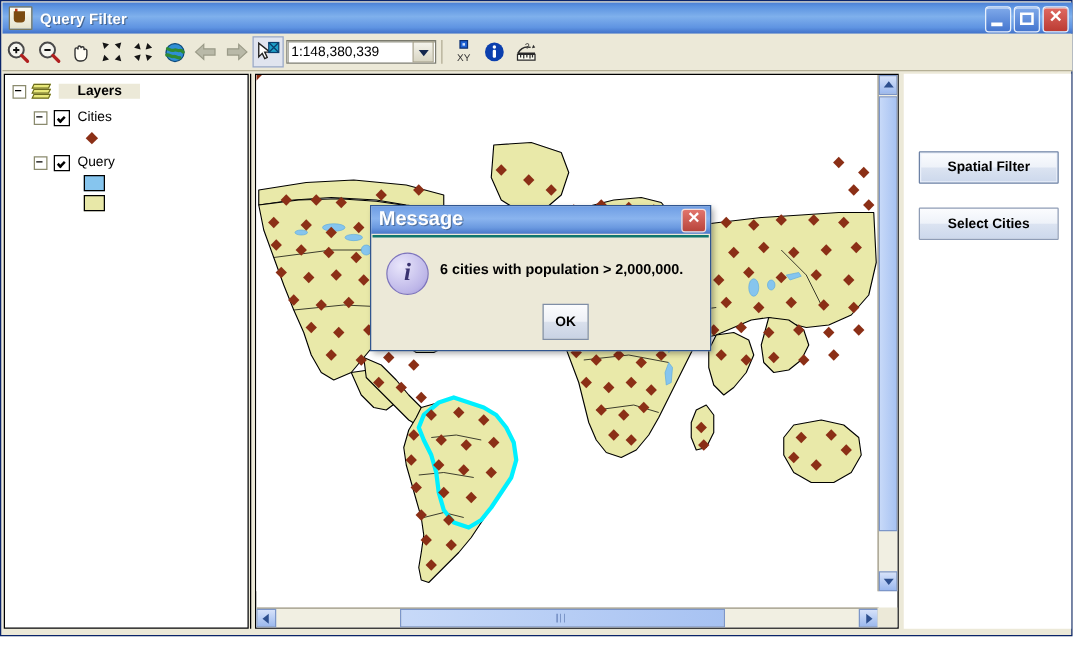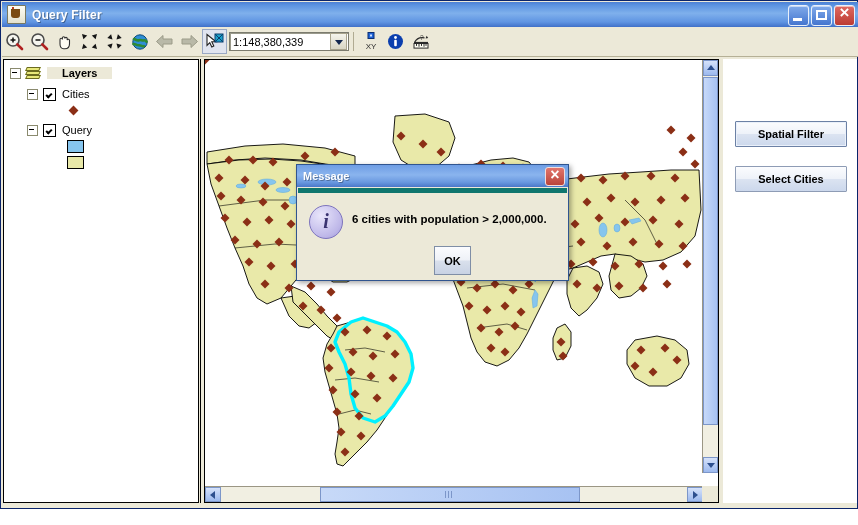--- a/index.html
+++ b/index.html
@@ -107,28 +107,28 @@
         color:#000;display:flex;align-items:center;justify-content:center;border-radius:1px;}
   .sbtn.focus{border:1px solid #6c81a5;box-shadow:inset 0 0 0 1px #eaf0fa;}
 
   
   .dlg{position:absolute;left:295px;top:163px;width:273px;height:117px;
        background:#ece9d8;border:1px solid #30558f;box-sizing:border-box;
        box-shadow:2px 2px 5px rgba(0,0,0,.35);}
   .dlg-title{position:absolute;left:0;top:0;width:271px;height:22px;
        background:linear-gradient(to bottom,#6e9de4 0%,#8ab4ee 45%,#6a99e0 78%,#4a77c9 100%);
        display:flex;align-items:center;}
-  .dlg-title span{color:#fff;font-size:11px;font-weight:bold;margin-left:6px;
+  .dlg-title span{color:#fff;font-size:16px;font-weight:bold;margin-left:6px;
        text-shadow:1px 1px 0 rgba(0,0,0,.3);}
   .dlg-close{position:absolute;right:3px;top:2px;width:18px;height:17px;border-radius:3px;
        background:linear-gradient(to bottom,#e2756c,#b8443b);border:1px solid #f2dcd9;}
   .dlg-close::after{content:"\00d7";position:absolute;left:0;top:-3px;width:18px;text-align:center;
        color:#fff;font-size:16px;font-weight:bold;line-height:19px;}
   .dlg-body{position:absolute;left:1px;top:23px;width:269px;height:92px;background:#ece9d8;
-       border-top:5px solid #0f766e;box-sizing:border-box;}
+       border-top:2px solid #0f766e;box-sizing:border-box;}
   .info-icon{position:absolute;left:11px;top:12px;width:32px;height:32px;border-radius:50%;
        background:radial-gradient(circle at 34% 30%,#e9e6fb,#bdb6e8 70%,#9a92d6);
        border:1px solid #7d74bd;}
   .info-icon::after{content:"i";position:absolute;left:0;top:0;width:32px;height:32px;
        line-height:31px;text-align:center;color:#3a3370;font-size:20px;
        font-family:"Liberation Serif",serif;font-style:italic;font-weight:bold;}
   .dlg-msg{position:absolute;left:54px;top:20px;width:205px;font-size:11.5px;font-weight:bold;color:#000;}
   .dlg-ok{position:absolute;left:136px;top:53px;width:37px;height:29px;
        background:linear-gradient(to bottom,#fbfcfe,#eef1f7 48%,#d9e0ec 52%,#c8d2e4);
        border:1px solid #7f8ea6;box-sizing:border-box;font-size:11px;font-weight:bold;

